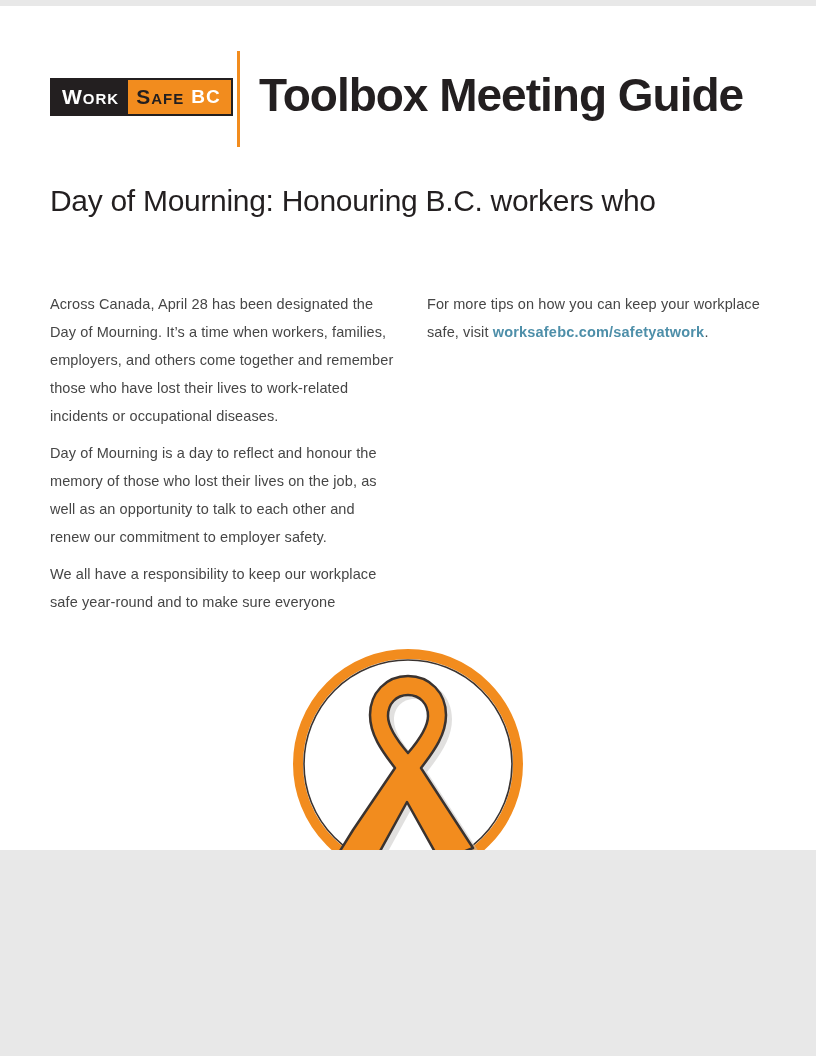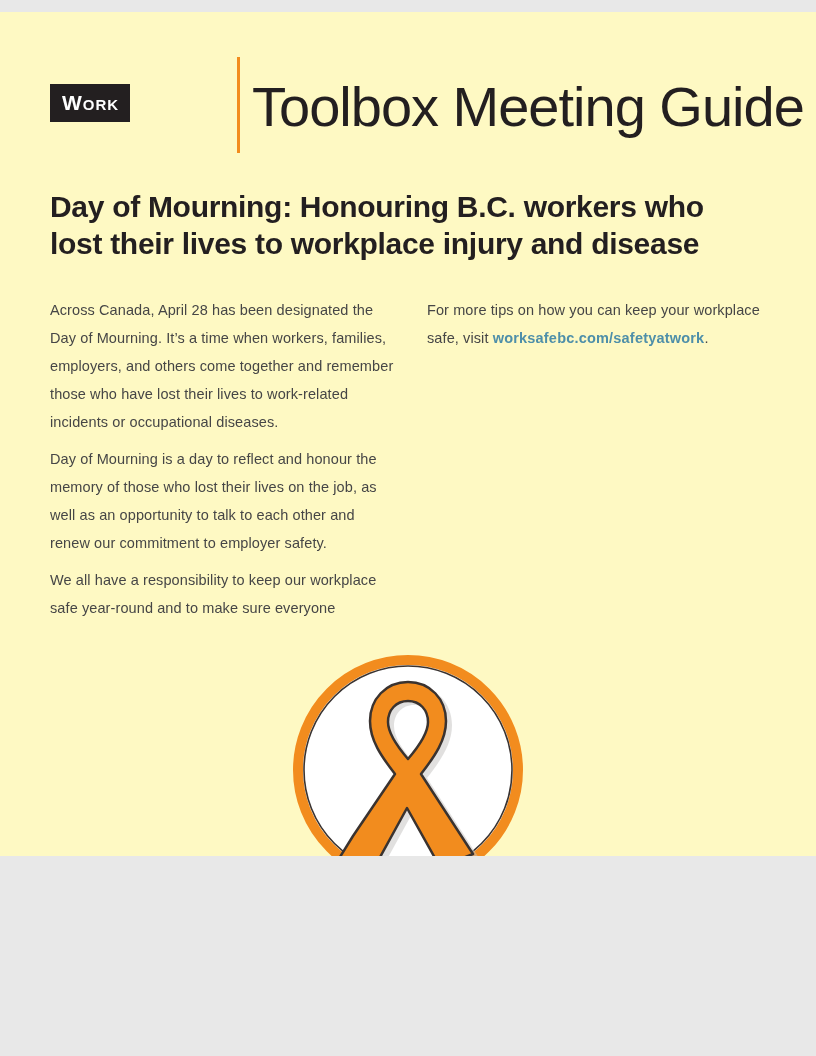--- a/index.html
+++ b/index.html
@@ -1,22 +1,22 @@
 <!DOCTYPE html>
 <html><head>
 <meta charset="utf-8">
 <style>
   * { margin: 0; padding: 0; box-sizing: border-box; }
   html, body { background: #e8e8e8; }
   .page {
     position: relative;
     width: 816px;
     height: 844px;
-    margin: 12px auto;
-    background: #fef9c3;
+    margin: 6px auto;
+    background: #ffffff;
     font-family: "Liberation Sans", sans-serif;
     overflow: hidden;
   }
 
   
   .logo {
     position: absolute;
     left: 50px; top: 72px;
     height: 38px;
     display: flex;
@@ -46,35 +46,35 @@
   .logo-bc { color: #ffffff; margin-left: 7px; font-variant: normal; font-size: 19px; }
 
   .header-vline {
     position: absolute;
     left: 237px; top: 45px;
     width: 3px; height: 96px;
     background: #F28C1E;
   }
   .doc-title {
     position: absolute;
-    left: 252px; top: 62px;
-    font-size: 56px;
-    font-weight: normal;
+    left: 259px; top: 62px;
+    font-size: 46px;
+    font-weight: bold;
     letter-spacing: -1px;
     color: #231F20;
     white-space: nowrap;
   }
 
   
   .heading {
     position: absolute;
     left: 50px; top: 176px;
     width: 720px;
     font-size: 30px;
-    font-weight: bold;
+    font-weight: normal;
     line-height: 37px;
     letter-spacing: -0.3px;
     color: #231F20;
   }
   .heading div { white-space: nowrap; }
 
   
   .col {
     position: absolute;
     top: 284px;
@@ -141,27 +141,30 @@
 </style>
 </head>
 <body>
 
 <div class="page">
 
   <div class="logo">
     <div class="logo-black">
       <span>Work</span>
     </div>
+    <div class="logo-orange">
+      <span class="logo-safe">Safe</span>
+      <span class="logo-bc">BC</span>
+    </div>
   </div>
   <div class="header-vline"></div>
   <div class="doc-title">Toolbox Meeting Guide</div>
 
   <div class="heading">
     <div>Day of Mourning: Honouring B.C. workers who</div>
-    <div>lost their lives to workplace injury and disease</div>
   </div>
 
   <div class="col col-left">
     <p>Across Canada, April 28 has been designated the Day of Mourning. It’s a time when workers, families, employers, and others come together and remember those who have lost their lives to work-related incidents or occupational diseases.</p>
     <p>Day of Mourning is a day to reflect and honour the memory of those who lost their lives on the job, as well as an opportunity to talk to each other and renew our commitment to employer safety.</p>
     <p>We all have a responsibility to keep our workplace safe year-round and to make sure everyone</p>
   </div>
 
   <div class="col col-right">
     <p><span>For more tips on how you can keep your workplace safe, visit </span><a href="#">worksafebc.com/safetyatwork</a><span>.</span></p>

